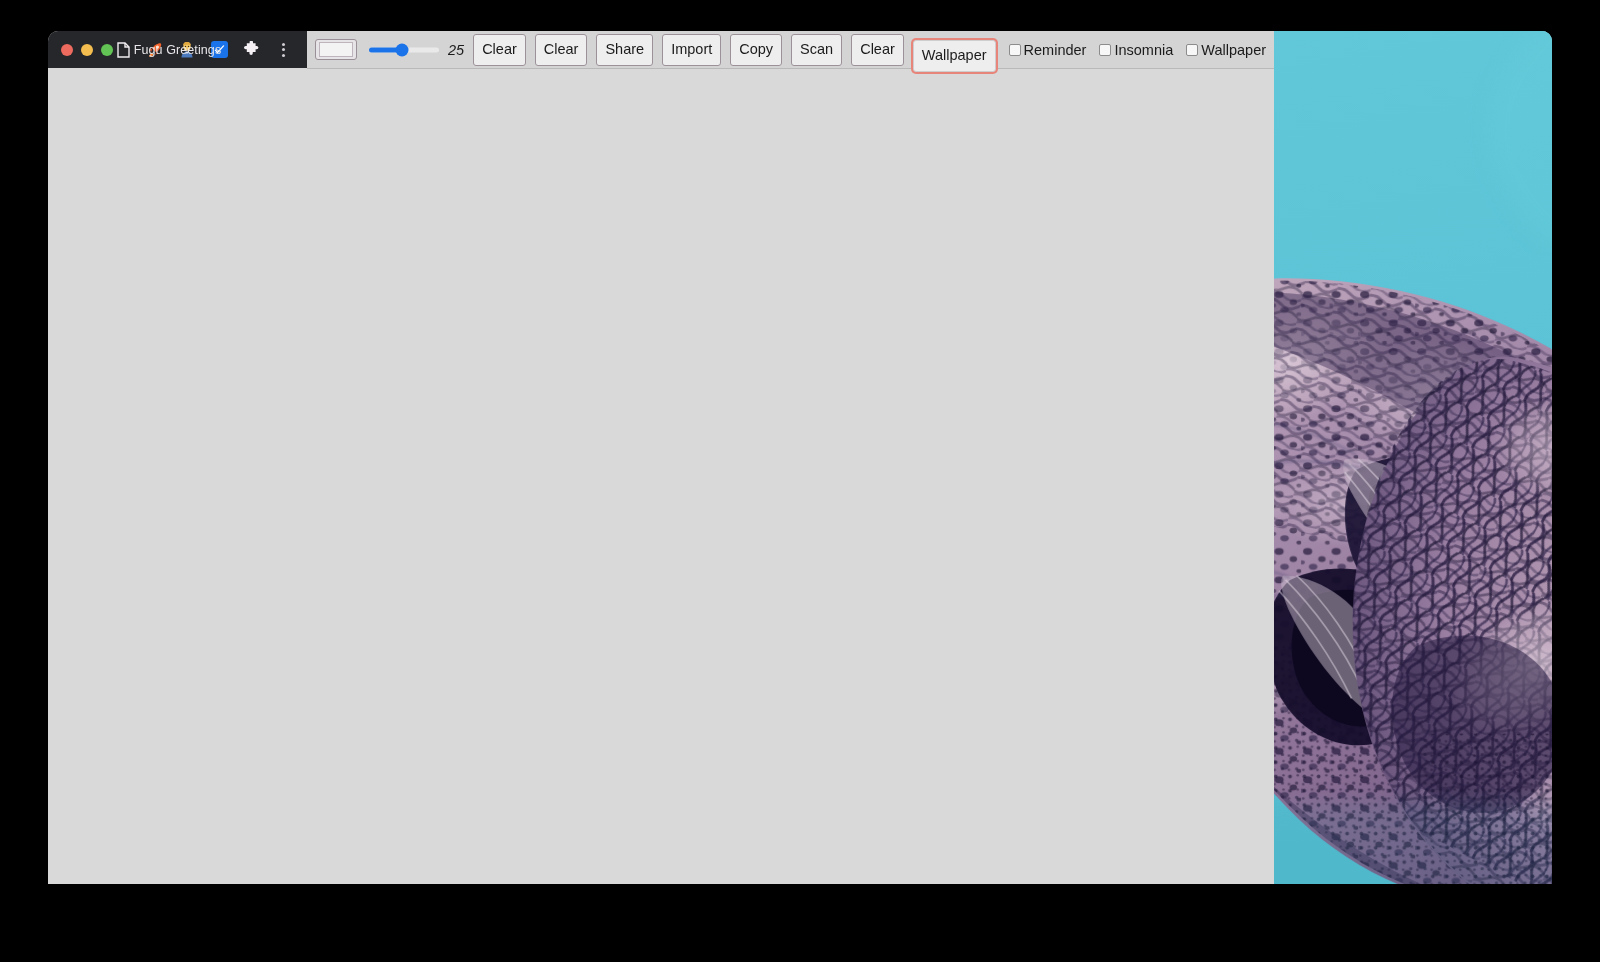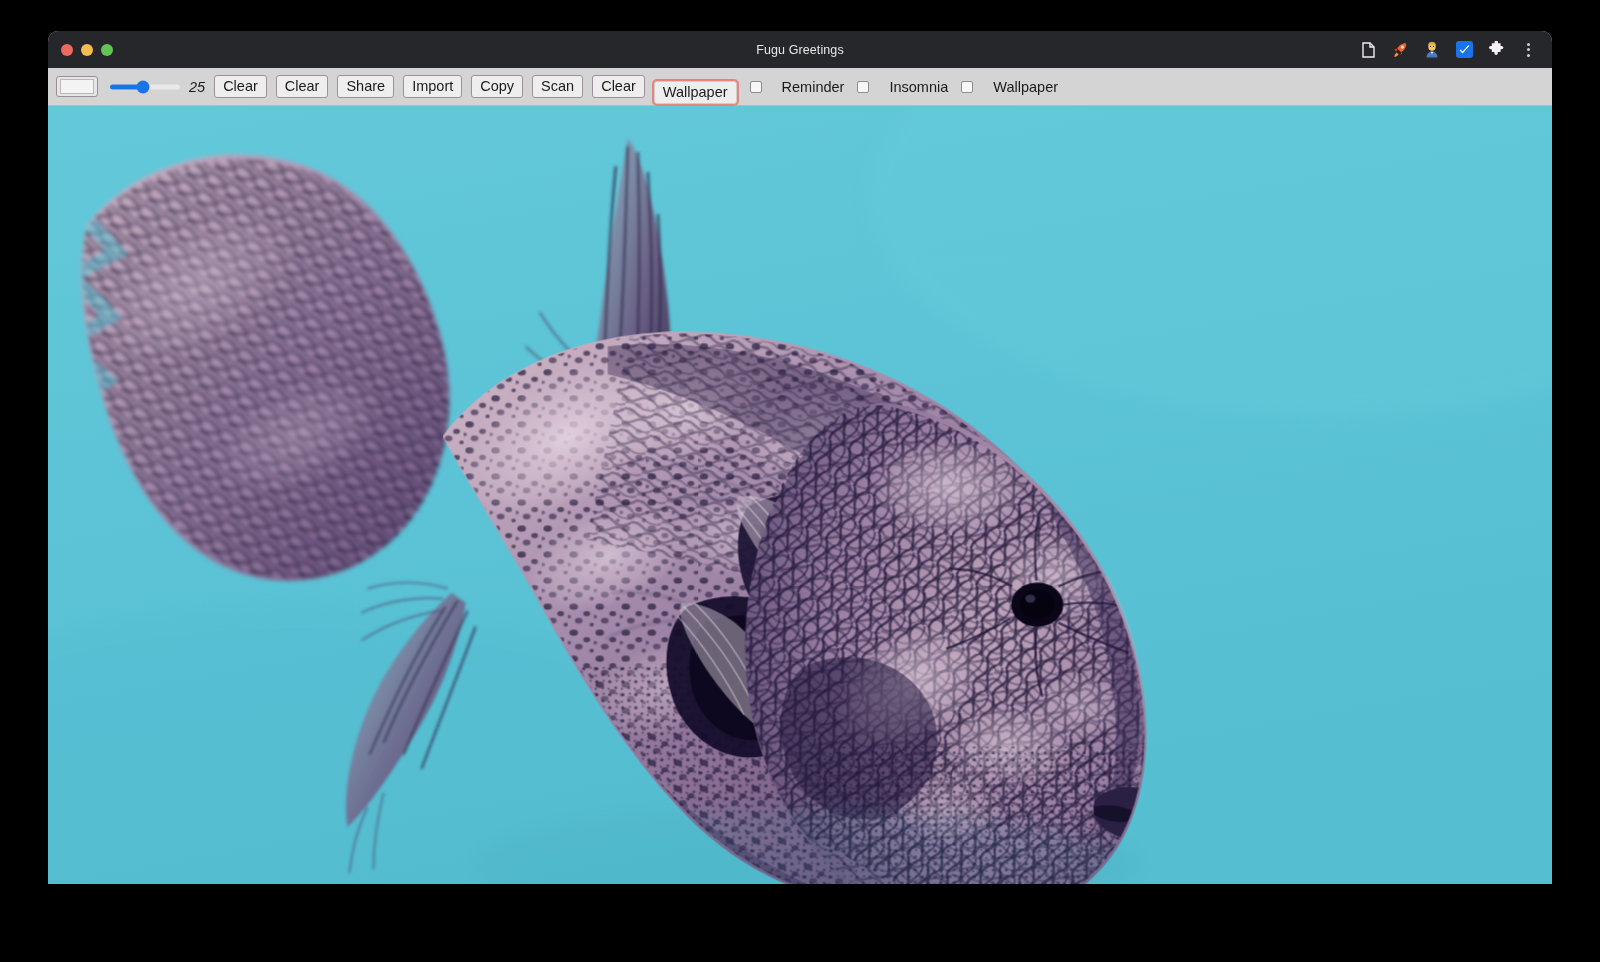--- a/index.html
+++ b/index.html
@@ -36,21 +36,20 @@
   #app-window {
     position: absolute;
     left: 48px;
     top: 31px;
     width: 1504px;
     height: 853px;
     border-radius: 10px 10px 0 0;
     overflow: hidden;
     background: #d9d9d9;
     display: flex;
-    flex-direction: column;
   }
 
   
   #title-bar {
     position: relative;
     height: 37px;
     flex: 0 0 37px;
     background: #26272b;
     display: flex;
     align-items: center;
@@ -189,21 +188,21 @@
 
   #size-value {
     margin-left: 9px;
     font-size: 14.5px;
     color: #1b1b1b;
     font-style: italic;
   }
 
   .tool-button {
     margin-left: 9px;
-    height: 23px;
+    height: 32px;
     padding: 0 8px;
     font-family: "Liberation Sans", sans-serif;
     font-size: 14.5px;
     line-height: 21px;
     color: #1b1b1b;
     background: #efeeef;
     border: 1px solid #9c9199;
     border-radius: 3px;
     white-space: nowrap;
     display: inline-block;
@@ -212,21 +211,21 @@
   .tool-button.focused {
     border-color: #cfcdcf;
     box-shadow: 0 0 0 2px #e8857a;
     border-radius: 3px;
   }
 
   .checkbox-item {
     margin-left: 13px;
     display: flex;
     align-items: center;
-    gap: 20px;
+    gap: 3px;
     font-size: 14.5px;
     color: #1b1b1b;
     white-space: nowrap;
   }
   .checkbox-box {
     width: 12px; height: 12px;
     border: 1px solid #8c8c8c;
     border-radius: 2px;
     background: #f7f7f7;
     display: block;

